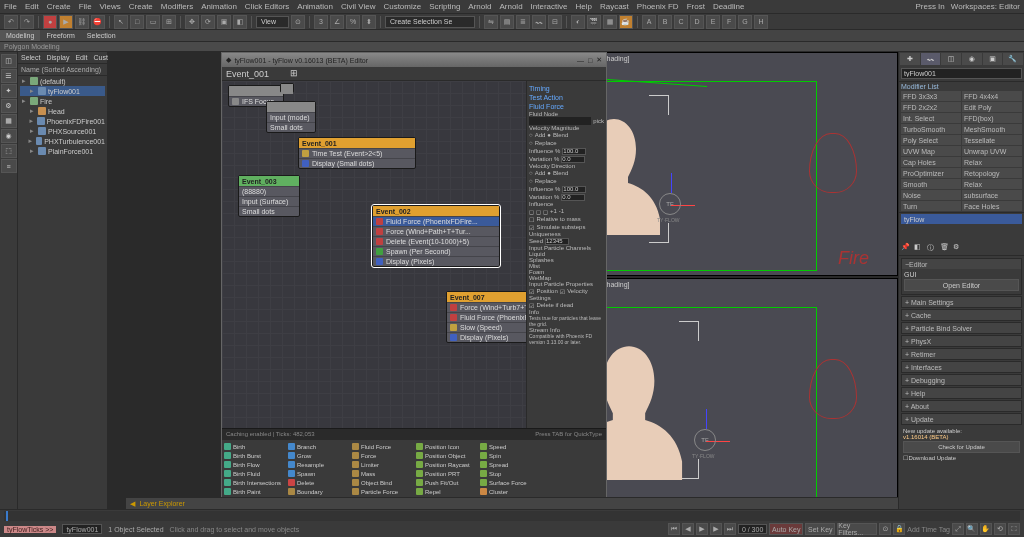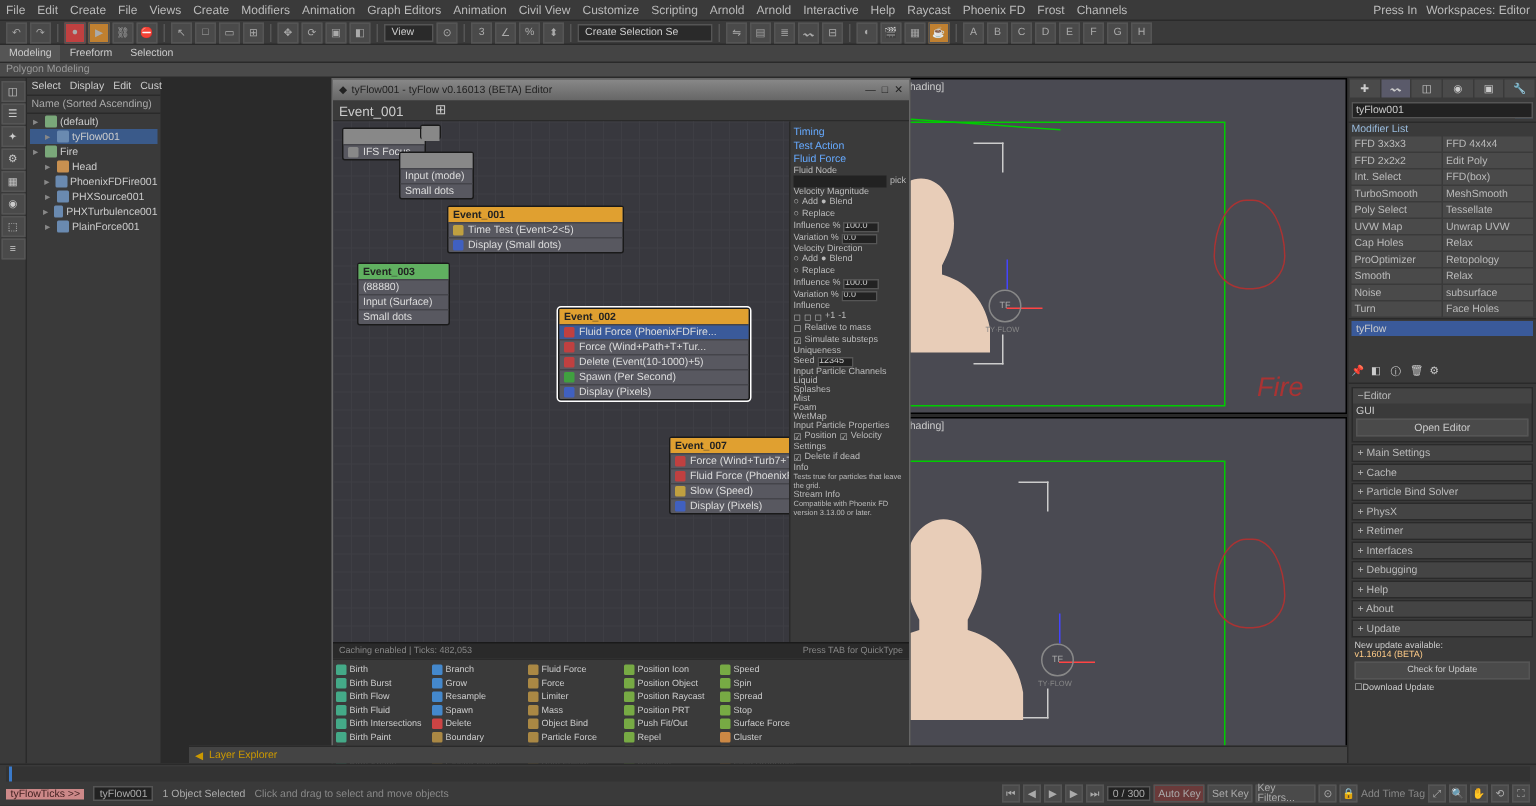--- a/index.html
+++ b/index.html
@@ -89,33 +89,33 @@
 
 <div class="menubar">
   <span>File</span>
   <span>Edit</span>
   <span>Create</span>
   <span>File</span>
   <span>Views</span>
   <span>Create</span>
   <span>Modifiers</span>
   <span>Animation</span>
-  <span>Graph Editors</span>
+  <span>Click Editors</span>
   <span>Animation</span>
   <span>Civil View</span>
   <span>Customize</span>
   <span>Scripting</span>
   <span>Arnold</span>
   <span>Arnold</span>
   <span>Interactive</span>
   <span>Help</span>
   <span>Raycast</span>
   <span>Phoenix FD</span>
   <span>Frost</span>
-  <span>Channels</span>
+  <span>Deadline</span>
   <div class="right">
     <span>Press In</span>
     <span>Workspaces: Editor</span>
   </div>
 </div>
 
 <div class="toolbar-main">
   <div class="tbtn">↶</div>
   <div class="tbtn">↷</div>
   <div class="sep"></div>

